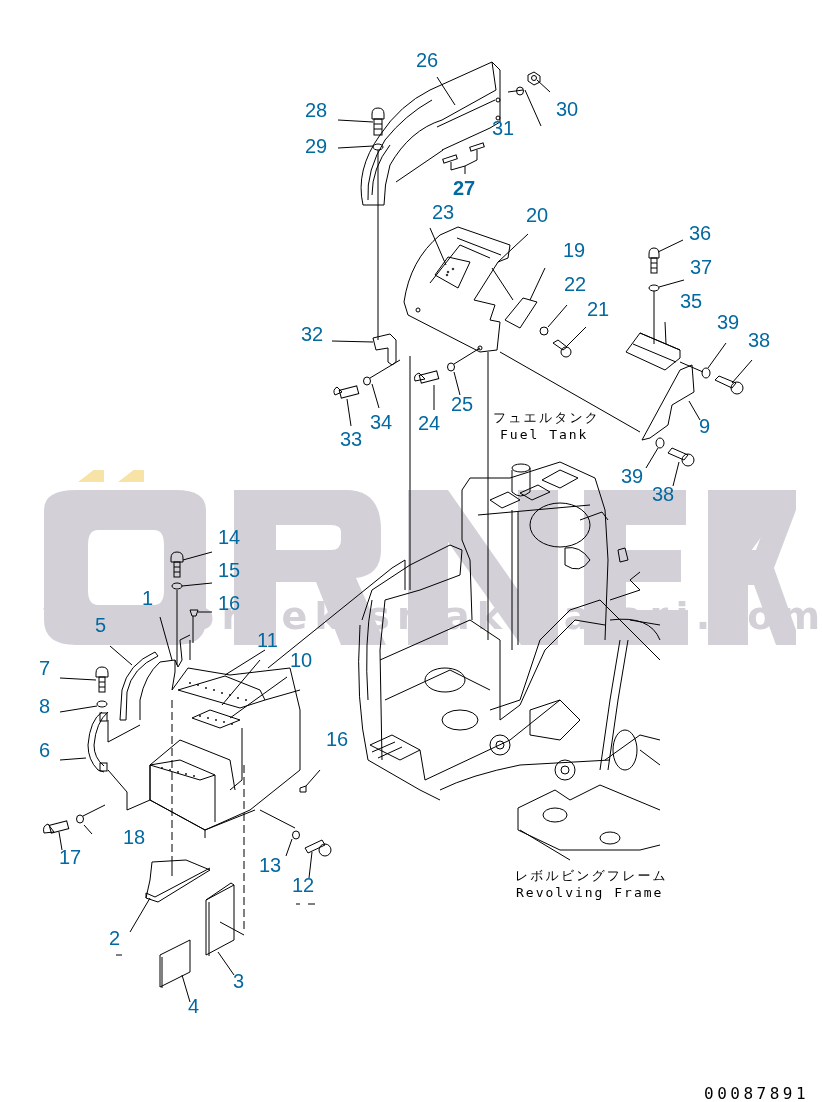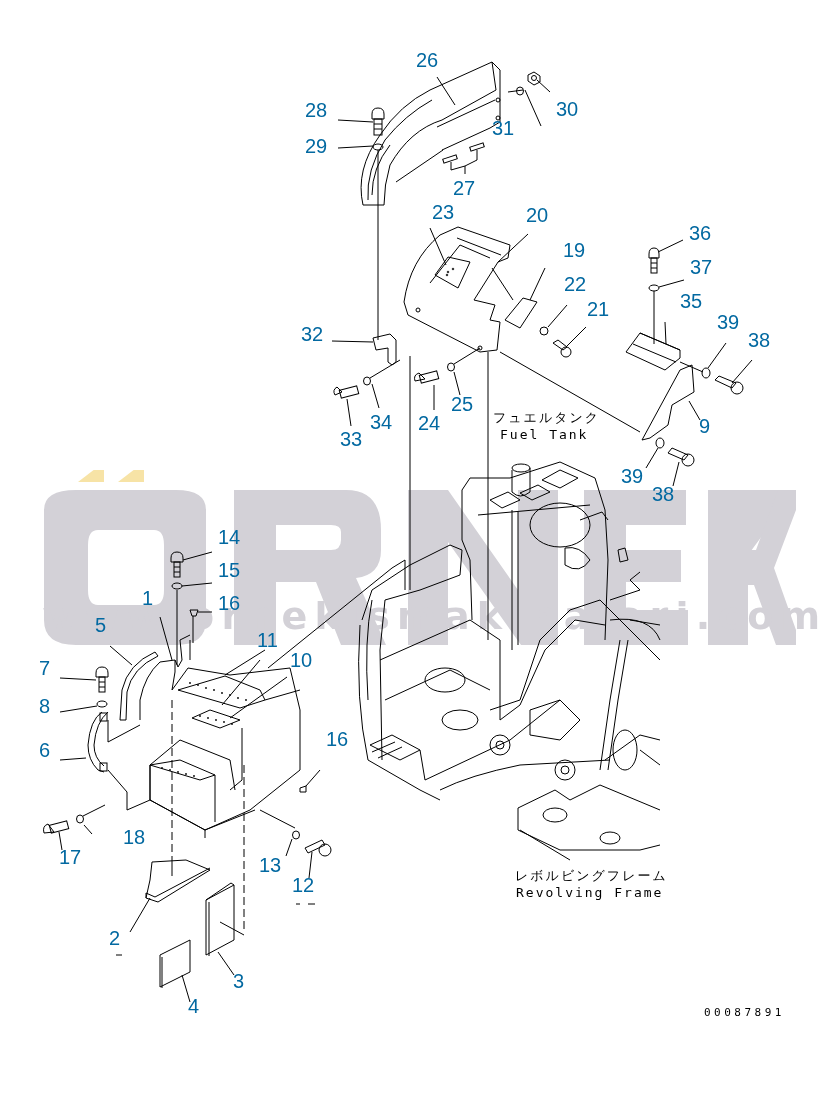--- a/index.html
+++ b/index.html
@@ -3,21 +3,21 @@
 <meta charset="utf-8">
 <style>
   html, body { margin: 0; padding: 0; background: #ffffff; }
   body { width: 822px; height: 1102px; position: relative; overflow: hidden; font-family: "Liberation Sans", sans-serif; }
   .canvas { position: absolute; left: 0; top: 0; width: 822px; height: 1102px; }
   .wm-big { position: absolute; left: 36px; top: 470px; width: 760px; height: 180px; }
   .wm-url { position: absolute; left: 42px; top: 594px; font-family: "DejaVu Sans", sans-serif; font-weight: bold; font-size: 38px; letter-spacing: 7.2px; color: #d3d1d7; white-space: nowrap; }
   .drawing { position: absolute; left: 0; top: 0; width: 822px; height: 1102px; }
   .lbl { position: absolute; font-family: "Liberation Sans", sans-serif; font-size: 20px; color: #0369a1; line-height: 16px; white-space: nowrap; }
   .jp { position: absolute; font-family: "DejaVu Sans Mono", monospace; font-size: 13px; color: #000; white-space: nowrap; letter-spacing: 2px; line-height: 15px; }
-  .code { position: absolute; left: 704px; top: 1006px; font-family: "DejaVu Sans Mono", monospace; font-size: 11px; letter-spacing: 3.5px; color: #000; }
+  .code { position: absolute; left: 704px; top: 1084px; font-family: "DejaVu Sans Mono", monospace; font-size: 16px; letter-spacing: 3.5px; color: #000; }
 </style>
 </head>
 <body>
 
 <div class="canvas">
 
   <svg class="wm-big" viewBox="0 0 760 180">
 
     <polygon points="42,12 68,-8 68,12" fill="#f7e3a6"></polygon>
     <polygon points="82,12 108,-8 108,12" fill="#f7e3a6"></polygon>
@@ -326,21 +326,21 @@
   <div class="jp" style="left:500px;top:427px;">Fuel Tank</div>
   <div class="jp" style="left:515px;top:868px;">レボルビングフレーム</div>
   <div class="jp" style="left:516px;top:885px;">Revolving Frame</div>
 
   <div id="labels">
       <div class="lbl" style="left: 416px; top: 52px;">26</div>
       <div class="lbl" style="left: 305px; top: 102px;">28</div>
       <div class="lbl" style="left: 305px; top: 138px;">29</div>
       <div class="lbl" style="left: 556px; top: 101px;">30</div>
       <div class="lbl" style="left: 492px; top: 120px;">31</div>
-      <div class="lbl" style="left: 453px; top: 180px;">27</div>
+      <div class="lbl" style="left: 453px; top: 180px; font-weight: bold;">27</div>
       <div class="lbl" style="left: 432px; top: 204px;">23</div>
       <div class="lbl" style="left: 526px; top: 207px;">20</div>
       <div class="lbl" style="left: 563px; top: 242px;">19</div>
       <div class="lbl" style="left: 564px; top: 276px;">22</div>
       <div class="lbl" style="left: 587px; top: 301px;">21</div>
       <div class="lbl" style="left: 689px; top: 225px;">36</div>
       <div class="lbl" style="left: 690px; top: 259px;">37</div>
       <div class="lbl" style="left: 680px; top: 293px;">35</div>
       <div class="lbl" style="left: 717px; top: 314px;">39</div>
       <div class="lbl" style="left: 748px; top: 332px;">38</div>

